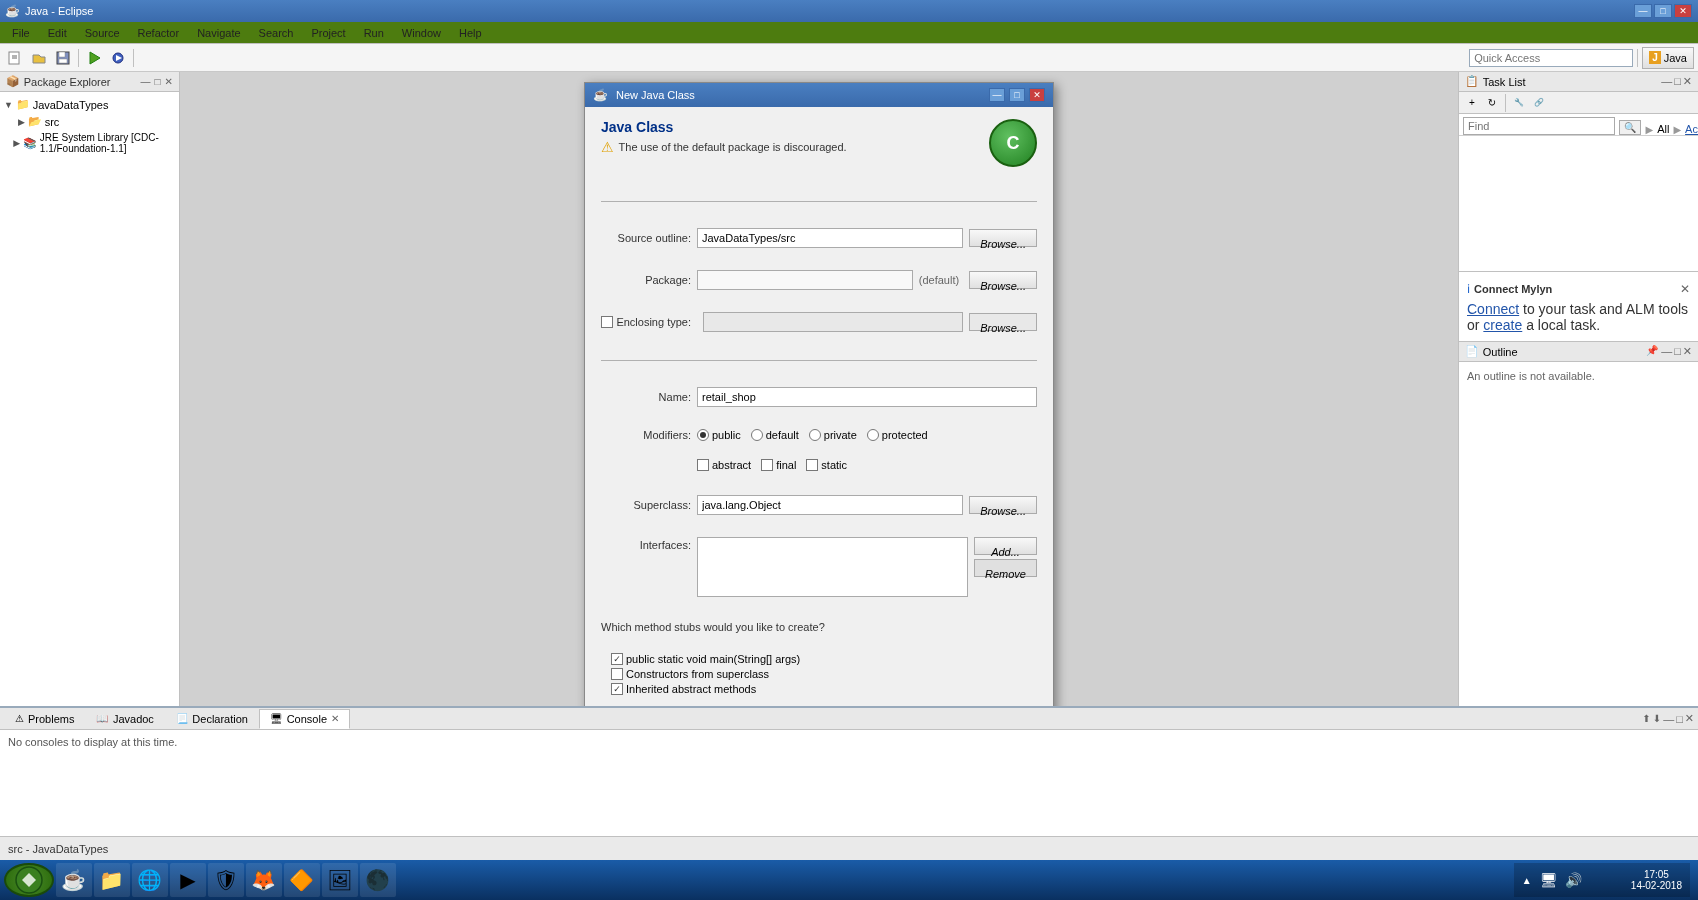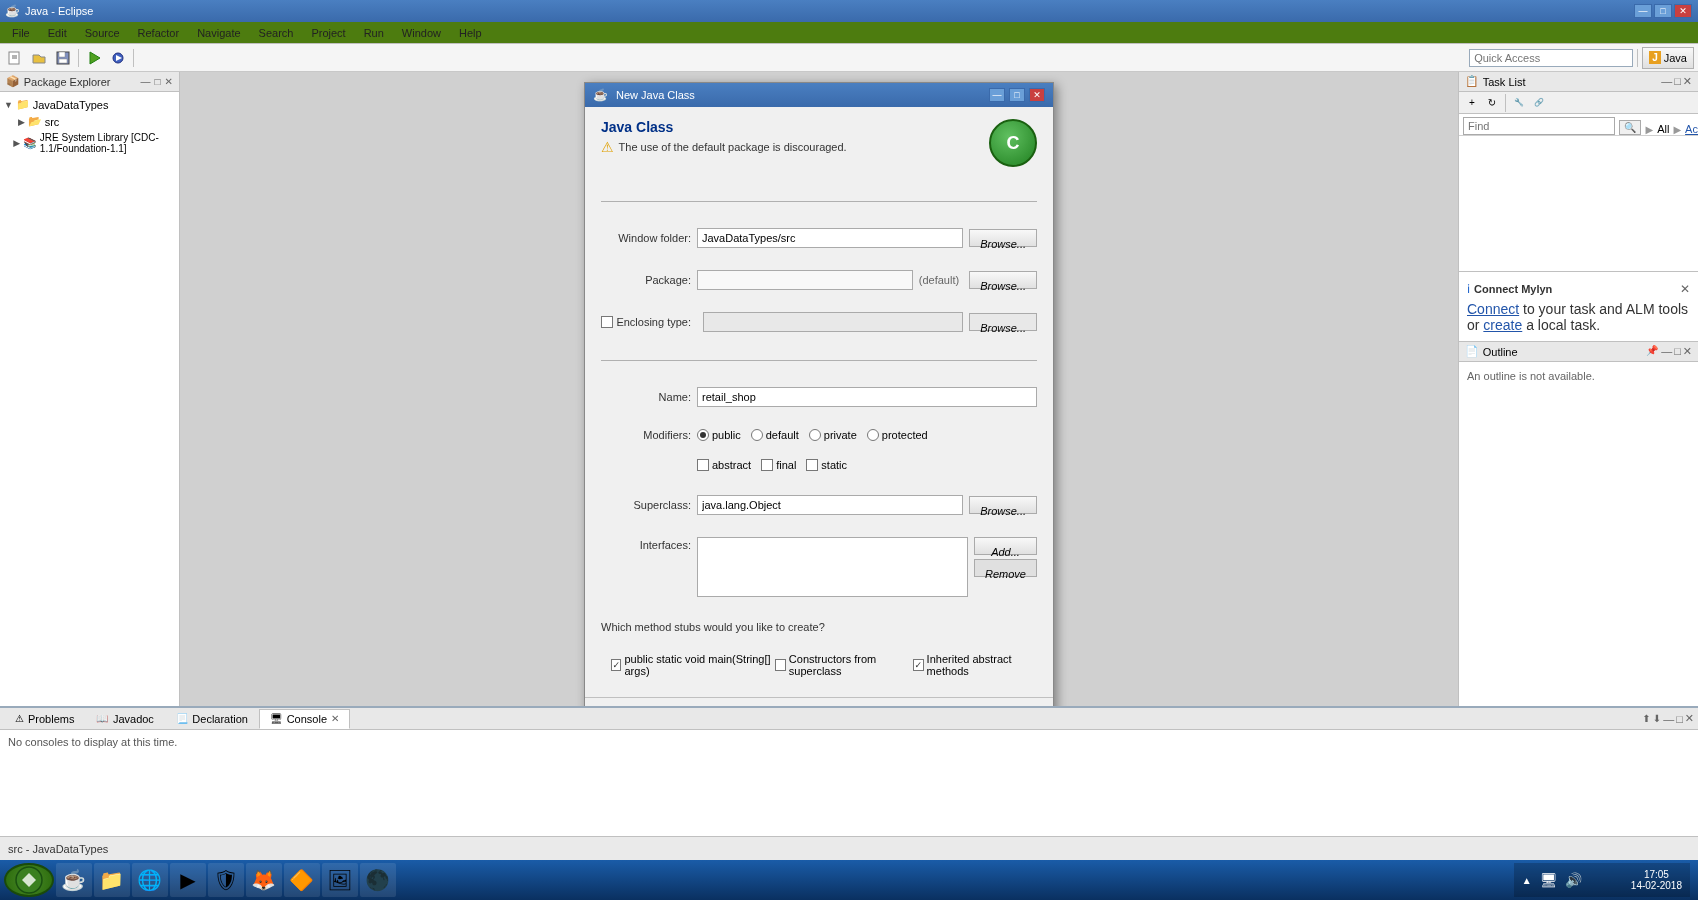--- a/index.html
+++ b/index.html
@@ -442,21 +442,21 @@
     }
 
     .section-title {
       font-size: 11px;
       color: #333;
       margin-bottom: 4px;
     }
     .method-stubs {
       padding-left: 10px;
       display: flex;
-      flex-direction: row;
+      flex-direction: column;
       gap: 3px;
       margin-bottom: 8px;
     }
     .comments-section {
       margin-bottom: 8px;
     }
     .comments-inner {
       padding-left: 10px;
     }
 
@@ -820,21 +820,21 @@
                 <div class="dialog-header-icon">
                   <div style="width:48px;height:48px;background:radial-gradient(circle at 40% 35%, #60c060, #208020);border-radius:50%;display:flex;align-items:center;justify-content:center;border:2px solid #1a6010;">
                     <span style="color:white;font-weight:bold;font-size:18px;">C</span>
                   </div>
                 </div>
               </div>
 
               <div class="dialog-separator"></div>
 
               <div class="form-row">
-                <label class="form-label">Window folder:</label>
+                <label class="form-label">Source outline:</label>
                 <input class="form-input" type="text" value="JavaDataTypes/src" style="">
                 <button class="form-browse-btn">Browse...</button>
               </div>
 
               <div class="form-row">
                 <label class="form-label">Package:</label>
                 <input class="form-input" type="text" value="" style="background: rgb(248, 248, 248);">
                 <span class="form-default-label">(default)</span>
                 <button class="form-browse-btn">Browse...</button>
               </div>

